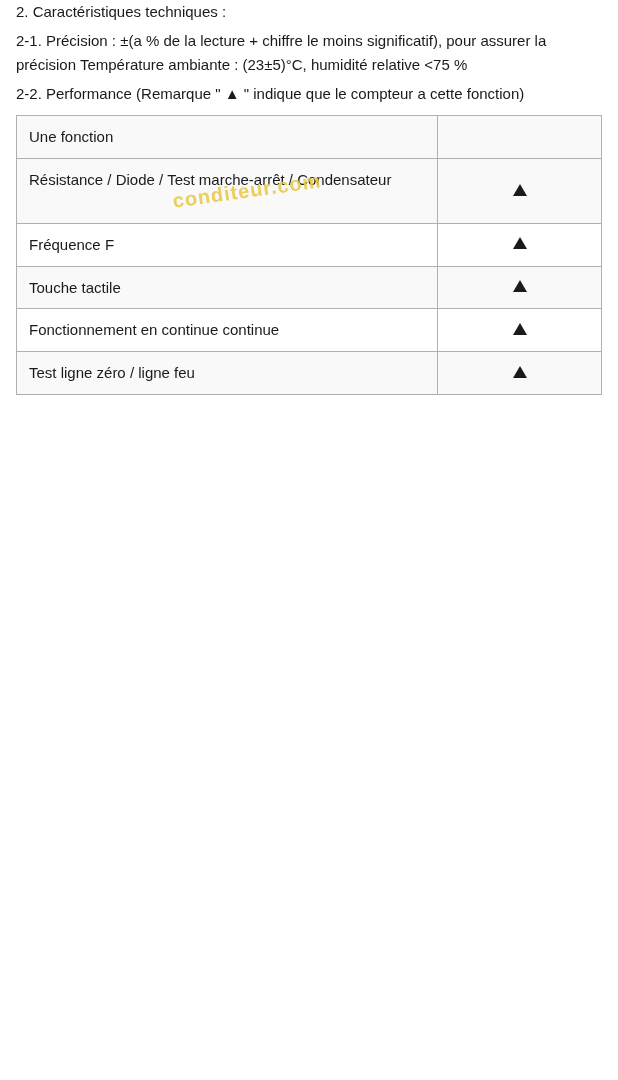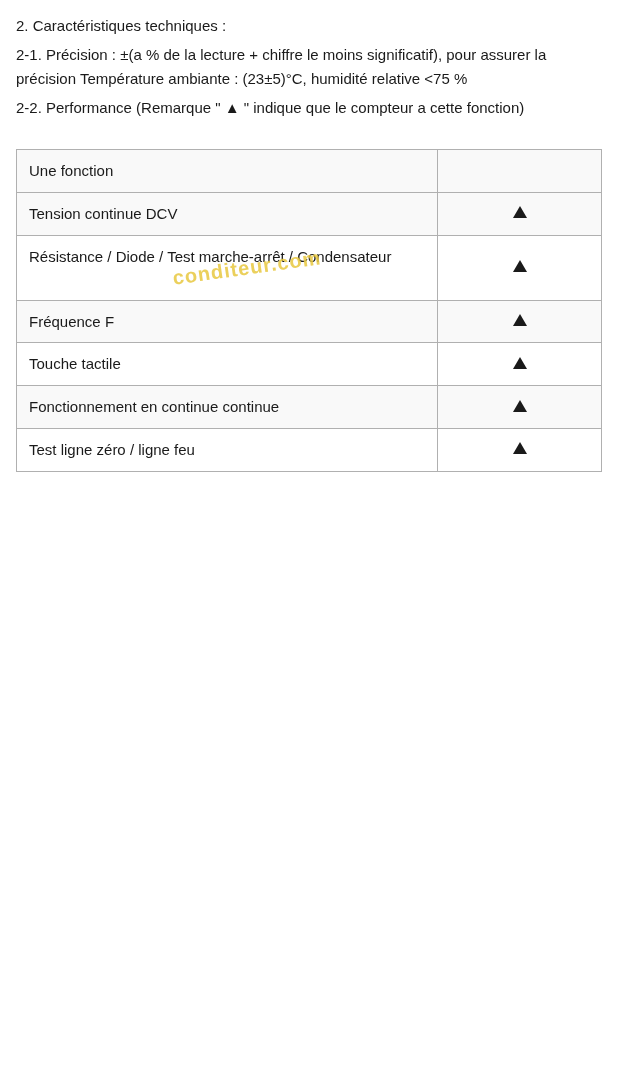--- a/index.html
+++ b/index.html
@@ -12,38 +12,38 @@
       background-color: #ffffff;
       font-family: 'Segoe UI', Arial, sans-serif;
       font-size: 15px;
       color: #1a1a1a;
       width: 618px;
       min-height: 1080px;
       padding: 0;
     }
 
     .page-content {
-      padding: 14px 16px 14px 16px;
+      padding: 0 16px 14px 16px;
     }
 
     .intro-text {
       font-size: 15px;
       line-height: 1.55;
       color: #1a1a1a;
       margin-bottom: 10px;
     }
 
     .intro-text p {
       margin-bottom: 6px;
     }
 
     table {
       width: 100%;
       border-collapse: collapse;
-      margin-top: 20px;
+      margin-top: 0;
       border: 1px solid #b0b0b0;
     }
 
     td {
       border: 1px solid #b0b0b0;
       padding: 10px 12px;
       vertical-align: middle;
       font-size: 15px;
       line-height: 1.45;
       color: #1a1a1a;
@@ -85,24 +85,20 @@
 
   <div class="table-wrapper">
     <table>
       <thead>
         <tr>
           <td>Une fonction</td>
           <td></td>
         </tr>
       </thead>
       <tbody id="table-body">
-      <tr>
-            <td>Tension continue DCV</td>
-            <td style="text-align: center;"><span style="display: inline-block; width: 0px; height: 0px; border-left: 7px solid transparent; border-right: 7px solid transparent; border-bottom: 12px solid rgb(26, 26, 26);"></span></td>
-          </tr>
           <tr>
             <td>
               <div style="position: relative; display: block; min-height: 44px;"><span style="position: relative; z-index: 1;">Résistance / Diode / Test marche-arrêt / Condensateur</span><span style="position: absolute; top: 50%; left: 40%; transform: translate(-10%, -50%) rotate(-8deg); font-size: 20px; font-weight: bold; color: rgb(232, 200, 64); opacity: 0.85; white-space: nowrap; pointer-events: none; z-index: 10; letter-spacing: 1px;">conditeur.com</span></div>
             </td>
             <td style="text-align: center;"><span style="display: inline-block; width: 0px; height: 0px; border-left: 7px solid transparent; border-right: 7px solid transparent; border-bottom: 12px solid rgb(26, 26, 26);"></span></td>
           </tr>
           <tr>
             <td>Fréquence F</td>
             <td style="text-align: center;"><span style="display: inline-block; width: 0px; height: 0px; border-left: 7px solid transparent; border-right: 7px solid transparent; border-bottom: 12px solid rgb(26, 26, 26);"></span></td>
           </tr>

